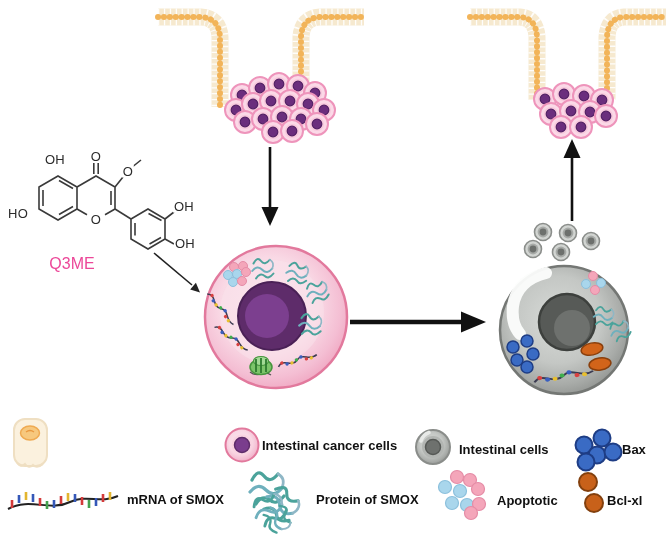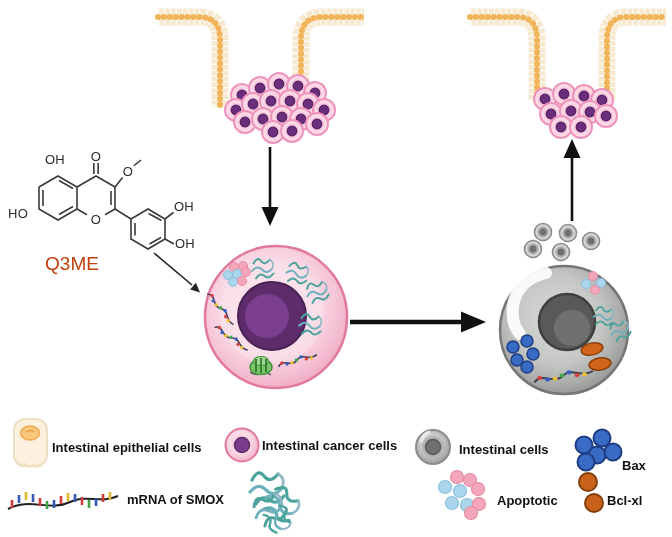--- a/index.html
+++ b/index.html
@@ -1,21 +1,21 @@
 <!DOCTYPE html>
 <html><head>
 <meta charset="utf-8">
 <style>
   html,body{margin:0;padding:0;background:#fff;}
   .stage{position:relative;width:668px;height:537px;background:#fff;
          font-family:"Liberation Sans",sans-serif;overflow:hidden;}
   .stage svg{position:absolute;left:0;top:0;}
   .atom{position:absolute;transform:translate(-50%,-50%);font-size:13px;color:#2b2b2b;
         background:#fff;padding:0 1px;line-height:1;letter-spacing:.3px;}
-  .cname{position:absolute;transform:translate(-50%,-50%);font-size:19px;color:#c2410c;}
+  .cname{position:absolute;transform:translate(-50%,-50%);font-size:16px;color:#ec4899;}
   .ll{position:absolute;transform:translateY(-50%);font-size:13px;font-weight:bold;
       color:#111;white-space:nowrap;}
 </style>
 </head>
 <body>
 
 <div class="stage">
 
 <svg width="672" height="537" viewBox="0 0 672 537">
   <defs>
@@ -294,21 +294,21 @@
 
   <span class="atom" style="left:55px;top:159px">OH</span>
   <span class="atom" style="left:96px;top:156px">O</span>
   <span class="atom" style="left:128px;top:171px">O</span>
   <span class="atom" style="left:18px;top:213px">HO</span>
   <span class="atom" style="left:96px;top:219px">O</span>
   <span class="atom" style="left:184px;top:206px">OH</span>
   <span class="atom" style="left:185px;top:243px">OH</span>
   <span class="cname" style="left:72px;top:264px">Q3ME</span>
 
-  <span class="ll" style="left:52px;top:447px">Intestinal epithelial cells</span>
   <span class="ll" style="left:262px;top:445px">Intestinal cancer cells</span>
   <span class="ll" style="left:459px;top:449px">Intestinal cells</span>
-  <span class="ll" style="left:622px;top:465px">Bax</span>
+  <span class="ll" style="left:622px;top:449px">Bax</span>
   <span class="ll" style="left:127px;top:499px">mRNA of SMOX</span>
+  <span class="ll" style="left:316px;top:499px">Protein of SMOX</span>
   <span class="ll" style="left:497px;top:500px">Apoptotic</span>
   <span class="ll" style="left:607px;top:500px">Bcl-xl</span>
 
 </div>
 
 </body></html>

